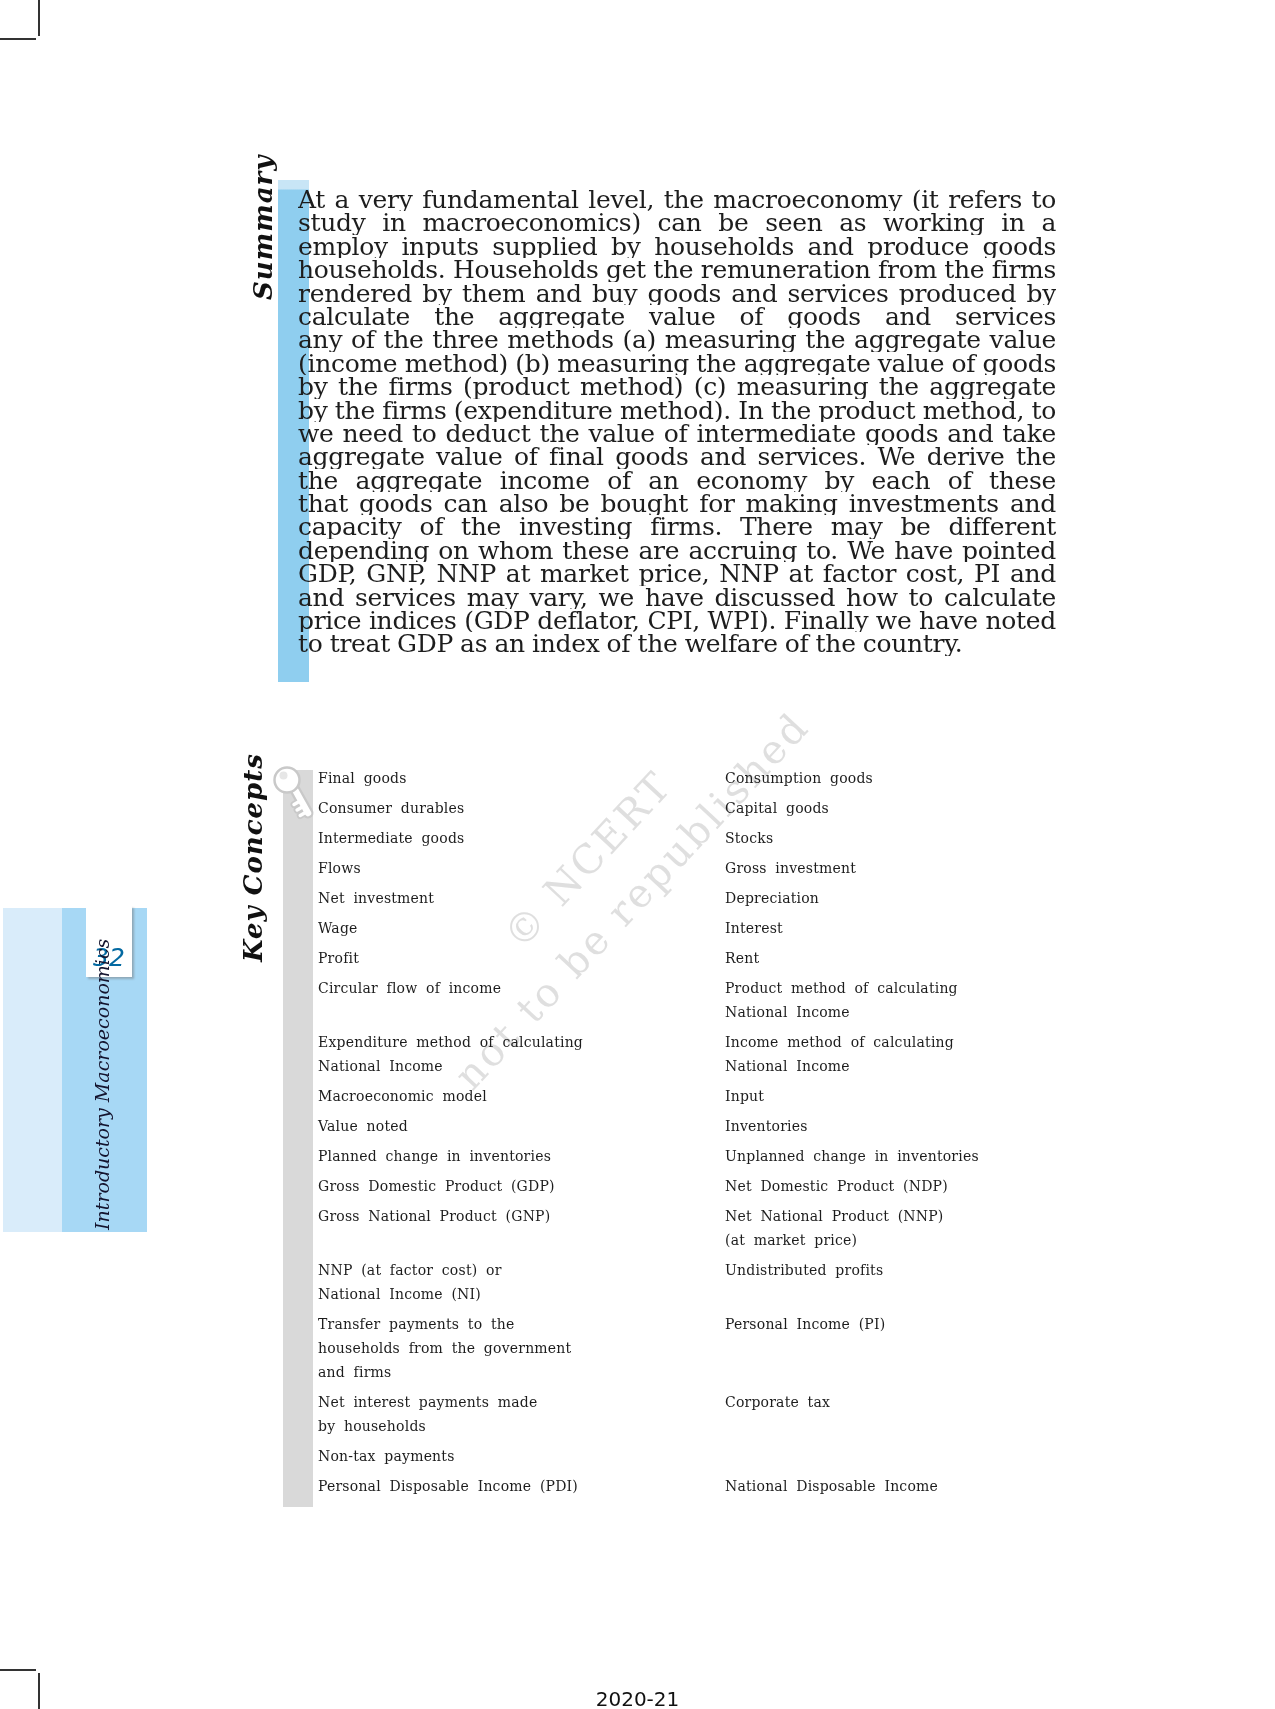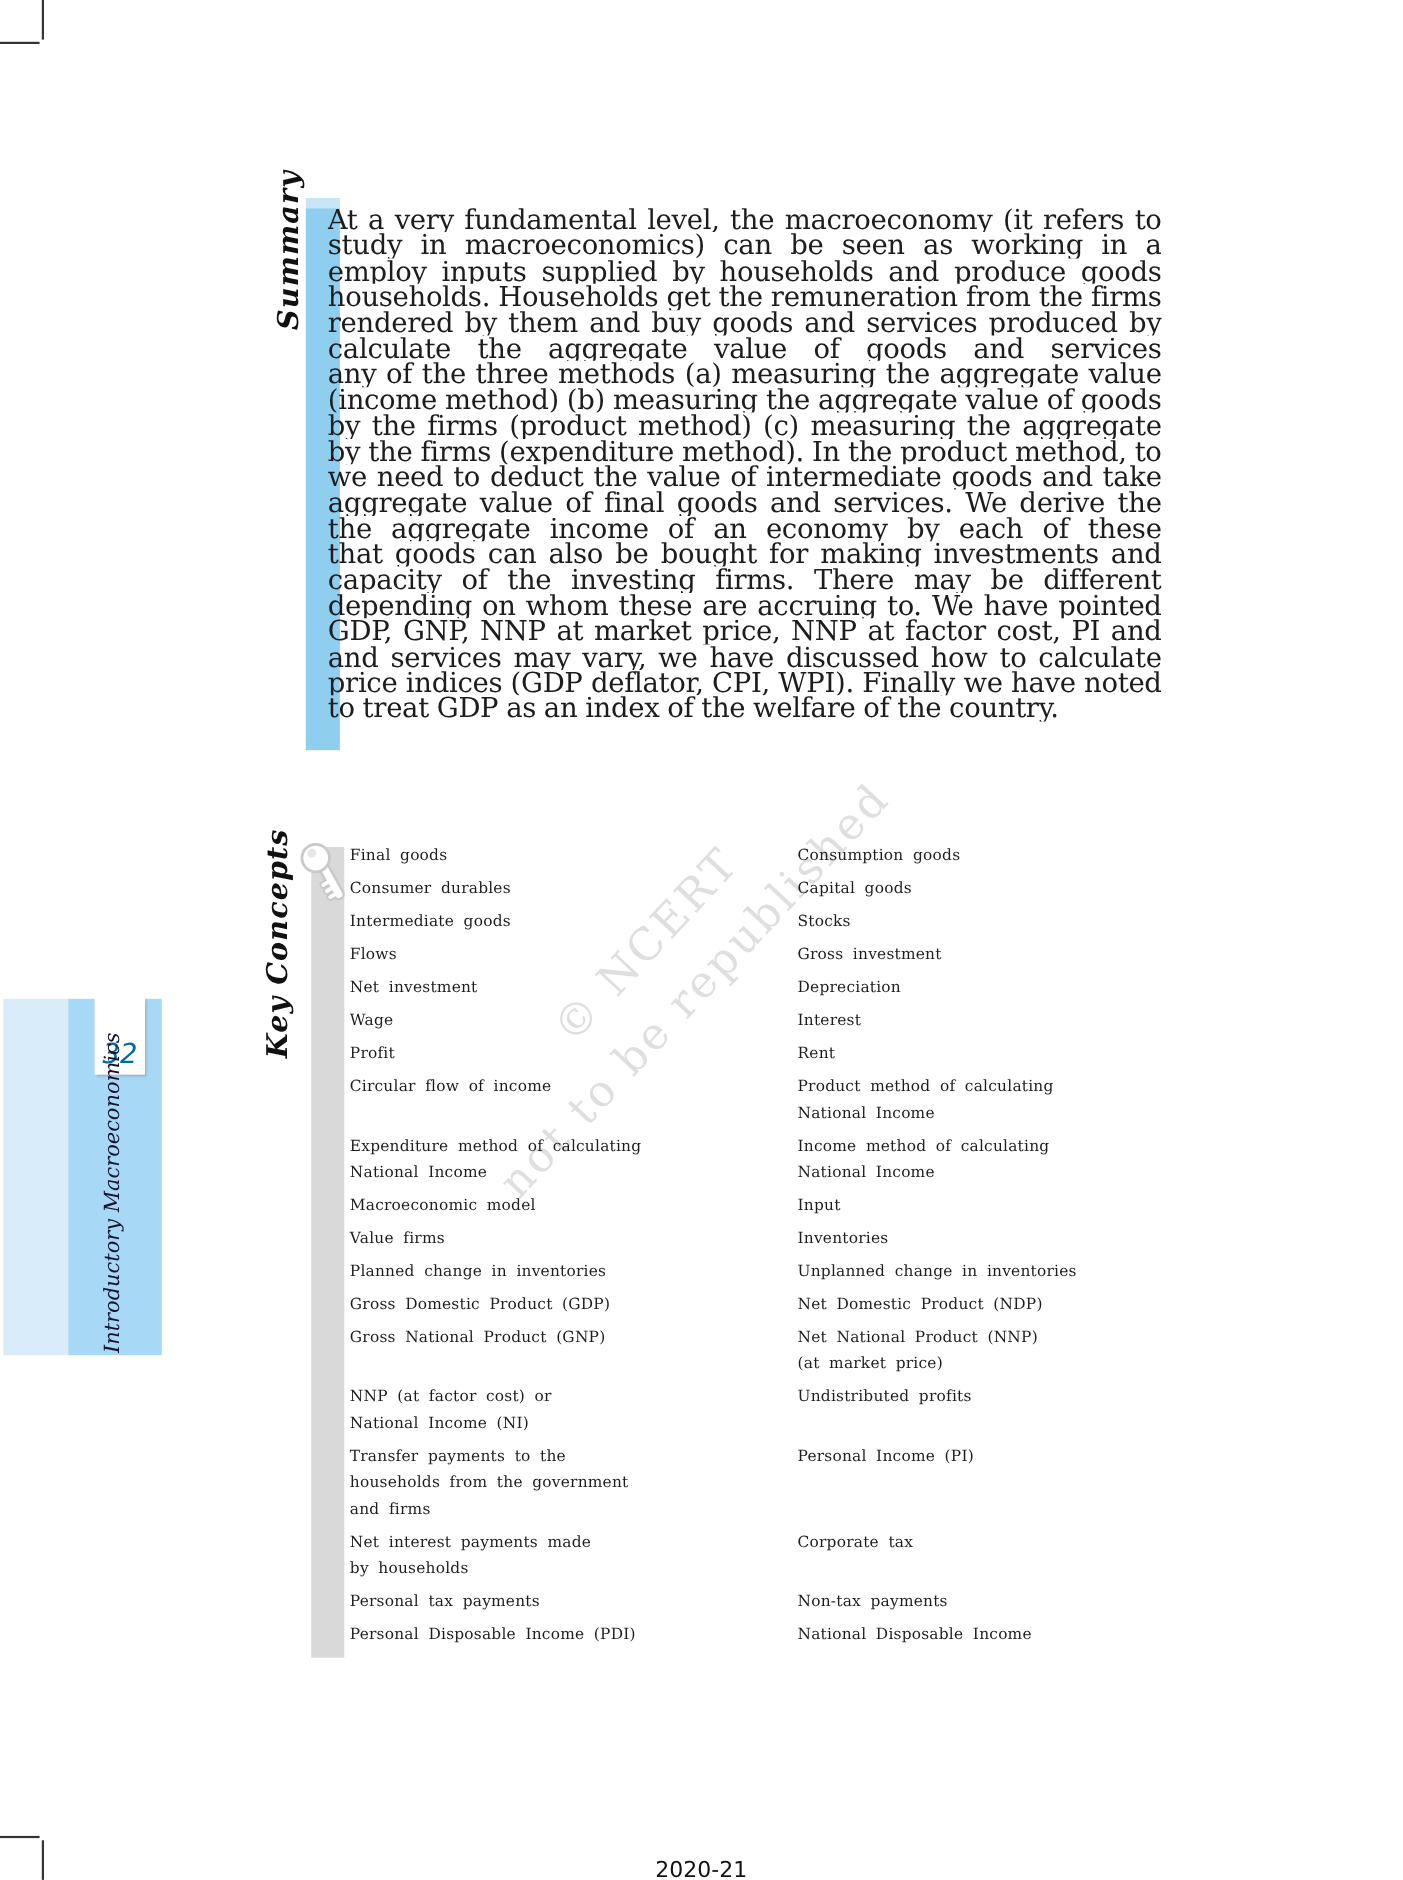--- a/index.html
+++ b/index.html
@@ -232,21 +232,21 @@
         <div class="kc-cell kc-left">Expenditure method of calculating
 National Income</div>
         <div class="kc-cell kc-right">Income method of calculating
 National Income</div>
       </div>
       <div class="kc-row">
         <div class="kc-cell kc-left">Macroeconomic model</div>
         <div class="kc-cell kc-right">Input</div>
       </div>
       <div class="kc-row">
-        <div class="kc-cell kc-left">Value firms</div>
+        <div class="kc-cell kc-left">Value noted</div>
         <div class="kc-cell kc-right">Inventories</div>
       </div>
       <div class="kc-row">
         <div class="kc-cell kc-left">Planned change in inventories</div>
         <div class="kc-cell kc-right">Unplanned change in inventories</div>
       </div>
       <div class="kc-row">
         <div class="kc-cell kc-left">Gross Domestic Product (GDP)</div>
         <div class="kc-cell kc-right">Net Domestic Product (NDP)</div>
       </div>
@@ -265,21 +265,20 @@
 households from the government
 and firms</div>
         <div class="kc-cell kc-right">Personal Income (PI)</div>
       </div>
       <div class="kc-row">
         <div class="kc-cell kc-left">Net interest payments made
 by households</div>
         <div class="kc-cell kc-right">Corporate tax</div>
       </div>
       <div class="kc-row">
-        <div class="kc-cell kc-left">Personal tax payments</div>
         <div class="kc-cell kc-right">Non-tax payments</div>
       </div>
       <div class="kc-row">
         <div class="kc-cell kc-left">Personal Disposable Income (PDI)</div>
         <div class="kc-cell kc-right">National Disposable Income</div>
       </div>
     </div>
 
   <div class="band-light"></div>
   <div class="band-blue"></div>

